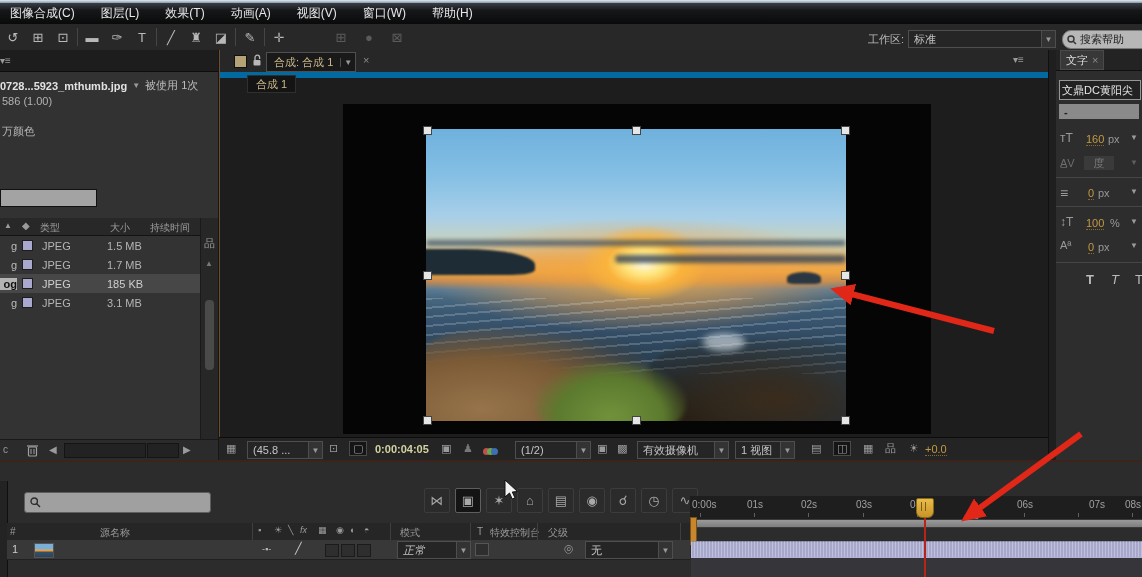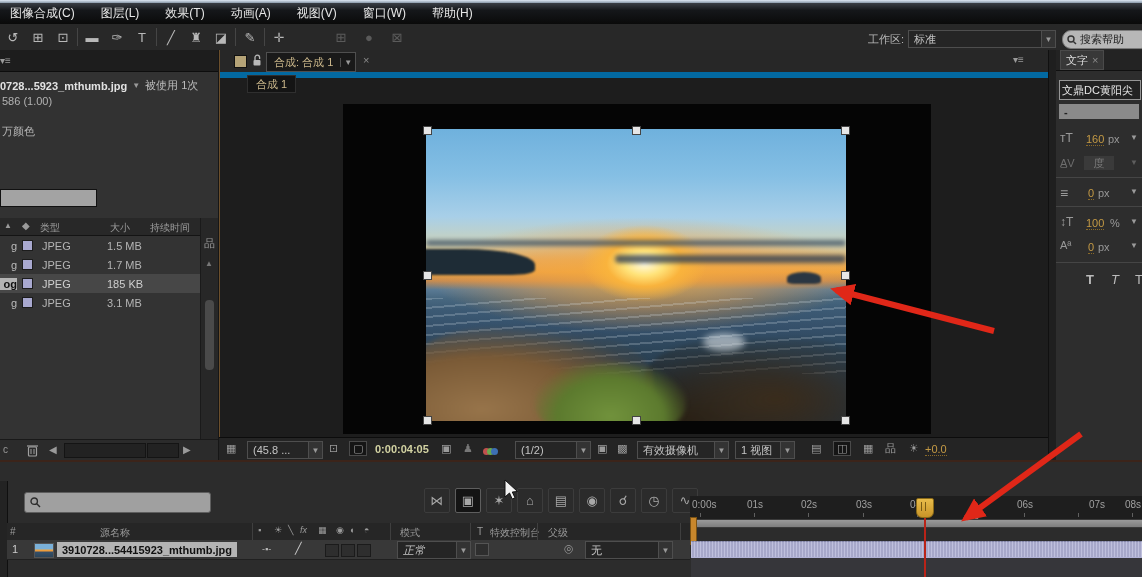--- a/index.html
+++ b/index.html
@@ -359,23 +359,20 @@
       <span class="colsep" style="left:383px;top:0;height:17px;"></span>
       <span class="colsep" style="left:463px;top:0;height:17px;"></span>
       <span class="colsep" style="left:530px;top:0;height:17px;"></span>
       <span class="colsep" style="left:673px;top:0;height:17px;"></span>
     </div>
 
     <div class="abs" style="left:7px;top:78px;width:683px;height:19px;background:#383838;border-bottom:1px solid #202020;">
       <span class="abs" style="left:5px;top:3px;color:#ccc;">1</span>
       <div class="abs" style="left:27px;top:3px;width:18px;height:13px;border:1px solid #555;
            background:linear-gradient(180deg,#7ab0d8 0%,#7ab0d8 38%,#f0a640 46%,#e8953a 54%,#35506a 62%,#2c4458 100%);"></div>
-      <div class="abs flex" style="left:50px;top:2px;height:15px;background:#b4b4b4;padding:0 5px;">
-        <span style="color:#111;font-weight:bold;white-space:nowrap;">3910728...54415923_mthumb.jpg</span>
-      </div>
       <span class="abs" style="left:255px;top:4px;color:#bbb;font-size:9px;">-▪-</span>
       <span class="abs" style="left:288px;top:2px;color:#ccc;">╱</span>
       <span class="abs" style="left:318px;top:4px;width:12px;height:11px;background:#2e2e2e;border:1px solid #1b1b1b;"></span>
       <span class="abs" style="left:334px;top:4px;width:12px;height:11px;background:#2e2e2e;border:1px solid #1b1b1b;"></span>
       <span class="abs" style="left:350px;top:4px;width:12px;height:11px;background:#2e2e2e;border:1px solid #1b1b1b;"></span>
       <div class="abs dd" style="left:390px;top:1px;width:72px;font-style:italic;">
         <span class="lbl">正常</span>
         <span class="arr" style="margin-left:auto;">▼</span>
       </div>
       <span class="abs" style="left:468px;top:3px;width:12px;height:11px;background:#2e2e2e;border:1px solid #555;"></span>

